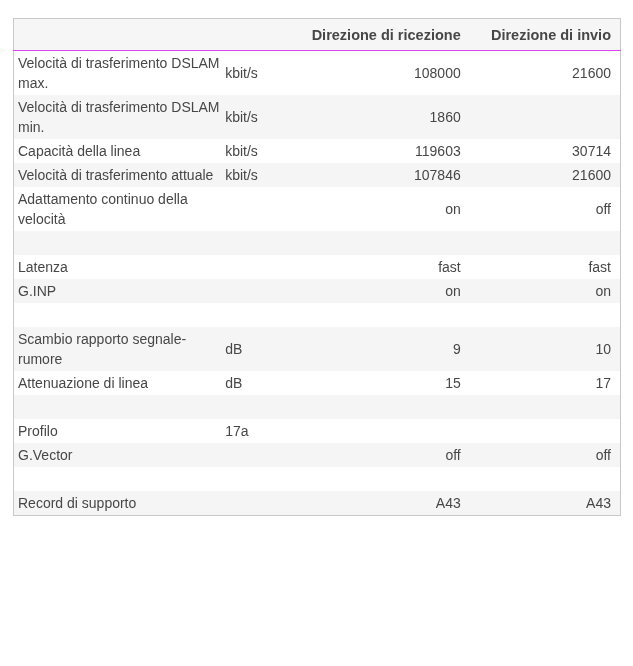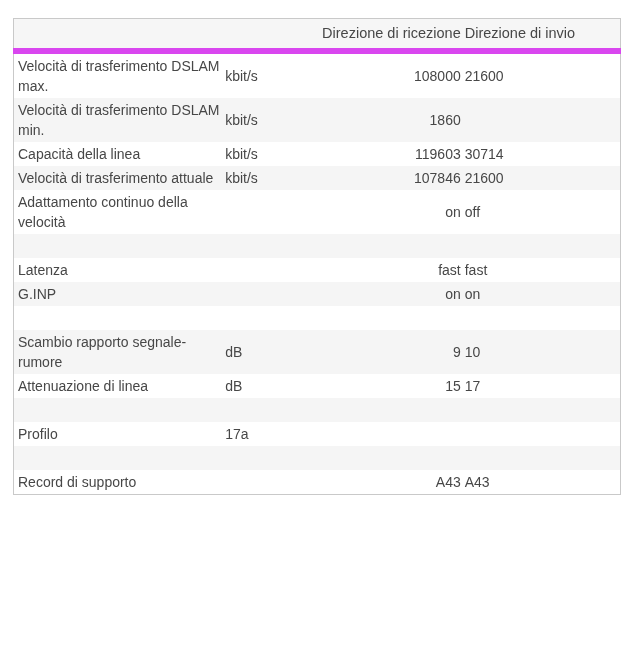--- a/index.html
+++ b/index.html
@@ -13,33 +13,33 @@
     position: absolute; left: 13px; top: 18px;
     width: 608px;
     border-collapse: collapse;
     border: 1px solid #c9c9c9;
     background: #ffffff;
     color: #474747;
     font-size: 14px;
   }
   thead th {
     background: #f6f6f6;
-    border-bottom: 6px solid #d946ef;
-    font-weight: normal;
+    border-bottom: 1px solid #d946ef;
+    font-weight: bold;
     font-size: 14.5px;
     height: 32px;
     vertical-align: middle;
     color: #474747;
   }
   th.col-label { width: 212px; }
   th.col-unit { width: 80px; }
   th.col-receive { width: 160px; }
   th.col-send { width: 156px; }
   th.col-receive, td.col-receive { text-align: right; padding-right: 4px; }
-  th.col-send, td.col-send { text-align: left; padding-right: 9px; }
+  th.col-send, td.col-send { text-align: right; padding-right: 9px; }
   tbody td {
     height: 24px;
     line-height: 20px;
     padding-top: 2px;
     padding-bottom: 2px;
     vertical-align: middle;
   }
   td.col-label { padding-left: 4px; white-space: pre-line; }
   tbody tr:nth-child(even) td { background: #f5f5f5; }
   tr.spacer td { height: 24px; }
@@ -124,20 +124,26 @@
         </tr>
         <tr class="spacer">
           <td colspan="4"></td>
         </tr>
         <tr>
           <td class="col-label">Profilo</td>
           <td class="col-unit">17a</td>
           <td class="col-receive"></td>
           <td class="col-send"></td>
         </tr>
+        <tr>
+          <td class="col-label">G.Vector</td>
+          <td class="col-unit"></td>
+          <td class="col-receive">off</td>
+          <td class="col-send">off</td>
+        </tr>
         <tr class="spacer">
           <td colspan="4"></td>
         </tr>
         <tr>
           <td class="col-label">Record di supporto</td>
           <td class="col-unit"></td>
           <td class="col-receive">A43</td>
           <td class="col-send">A43</td>
         </tr>
       </tbody>

